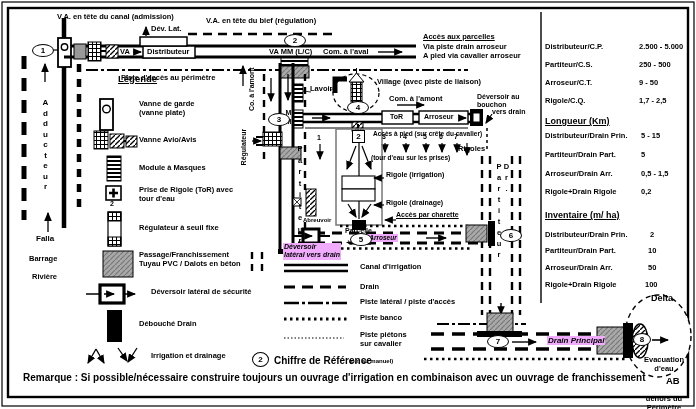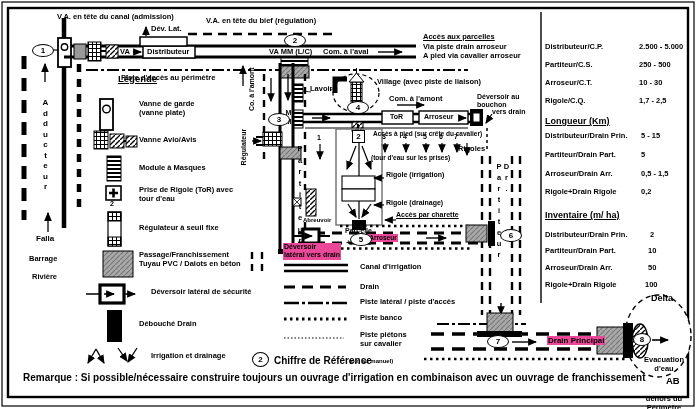--- a/index.html
+++ b/index.html
@@ -3,21 +3,21 @@
 <meta charset="utf-8">
 <style>
   html,body{margin:0;padding:0;background:#e8e8e8;}
   .stage{position:relative;width:696px;height:409px;background:#fff;
          font-family:"Liberation Sans",sans-serif;color:#000;overflow:hidden;}
   .stage svg{position:absolute;left:0;top:0;z-index:1;}
   .L{position:absolute;font-weight:bold;font-size:7.5px;line-height:1.18;white-space:nowrap;z-index:2;}
   .pre{white-space:pre-line;}
   .u{text-decoration:underline;}
   .c{text-align:center;margin-top:48px;}
-  .bg{background:#ec4899;padding:0 1px;}
+  .bg{background:#f0abfc;padding:0 1px;font-style:italic;}
   .f6{font-size:6px;}.f65{font-size:6.5px;}.f7{font-size:7px;}.f8{font-size:8px;}
   .f85{font-size:10px;}.f9{font-size:9px;}.f95{font-size:9.5px;}
   .vs{writing-mode:vertical-rl;text-orientation:upright;white-space:normal;line-height:1;}
   .rot{transform:rotate(-90deg);transform-origin:center center;text-align:center;}
   .circ{position:absolute;box-sizing:border-box;width:22px;height:13px;border:1.5px solid #000;
         border-radius:50%;background:#fff;font-weight:bold;font-size:8px;display:flex;
         align-items:center;justify-content:center;z-index:3;}
   .sq{position:absolute;box-sizing:border-box;border:1.5px solid #000;background:#fff;
       font-weight:bold;font-size:8px;display:flex;align-items:center;justify-content:center;z-index:3;}
 </style>
@@ -361,21 +361,21 @@
 <div class="L f85" style="left:274px;top:355px;">Chiffre de Référence</div>
 <div class="L f6" style="left:349px;top:358px;">(p.r. au manuel)</div>
 
 <div class="L f85" style="left:23px;top:372px;">Remarque : Si possible/nécessaire construire toujours un ouvrage d'irrigation en combinaison avec un ouvrage de franchissement</div>
 
 <div class="L" style="left:545px;top:43px;">Distributeur/C.P.</div>
 <div class="L" style="left:639px;top:43px;">2.500 - 5.000</div>
 <div class="L" style="left:545px;top:61px;">Partiteur/C.S.</div>
 <div class="L" style="left:639px;top:61px;">250 - 500</div>
 <div class="L" style="left:545px;top:79px;">Arroseur/C.T.</div>
-<div class="L" style="left:639px;top:79px;">10 - 30</div>
+<div class="L" style="left:639px;top:79px;">9 - 50</div>
 <div class="L" style="left:545px;top:97px;">Rigole/C.Q.</div>
 <div class="L" style="left:639px;top:97px;">1,7 -  2,5</div>
 
 <div class="L u f9" style="left:545px;top:116px;">Longueur (Km)</div>
 <div class="L" style="left:545px;top:132px;">Distributeur/Drain Prin.</div>
 <div class="L" style="left:641px;top:132px;">5 - 15</div>
 <div class="L" style="left:545px;top:151px;">Partiteur/Drain Part.</div>
 <div class="L" style="left:641px;top:151px;">5</div>
 <div class="L" style="left:545px;top:170px;">Arroseur/Drain Arr.</div>
 <div class="L" style="left:641px;top:170px;">0,5 - 1,5</div>

